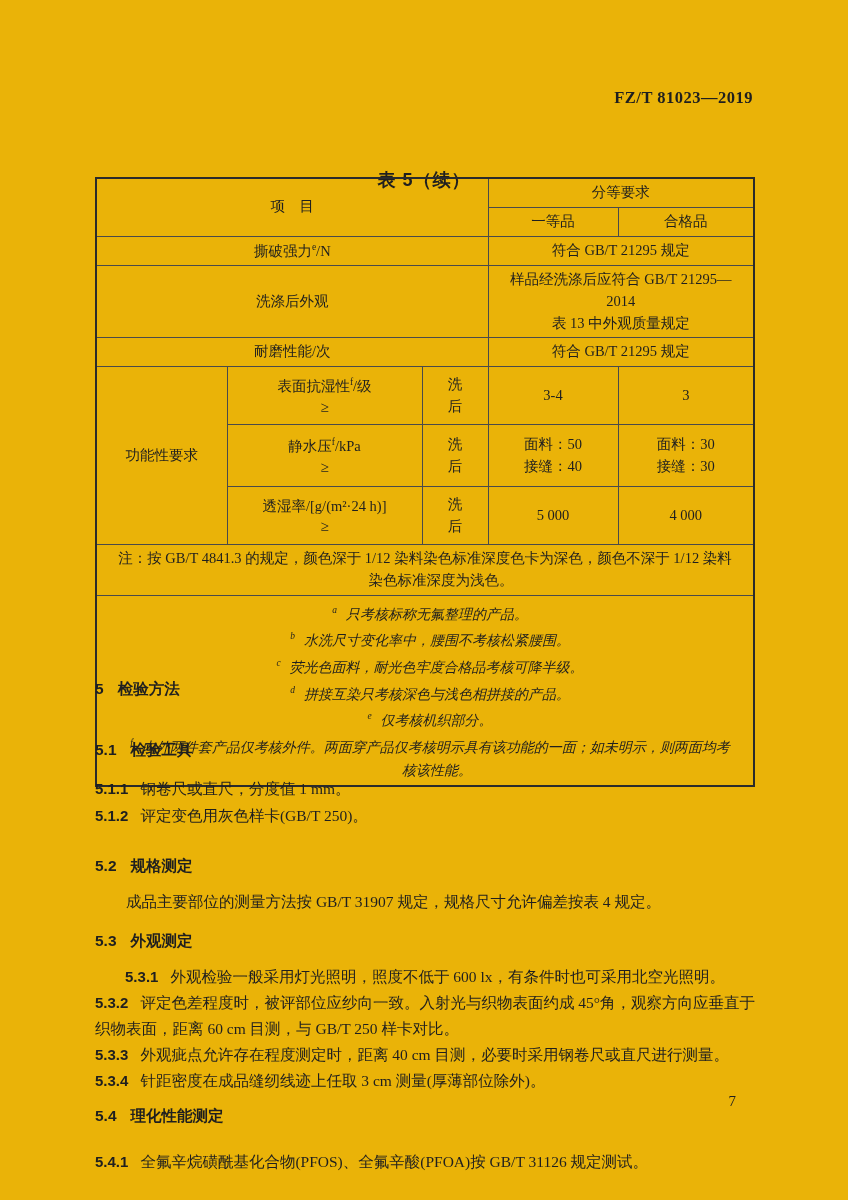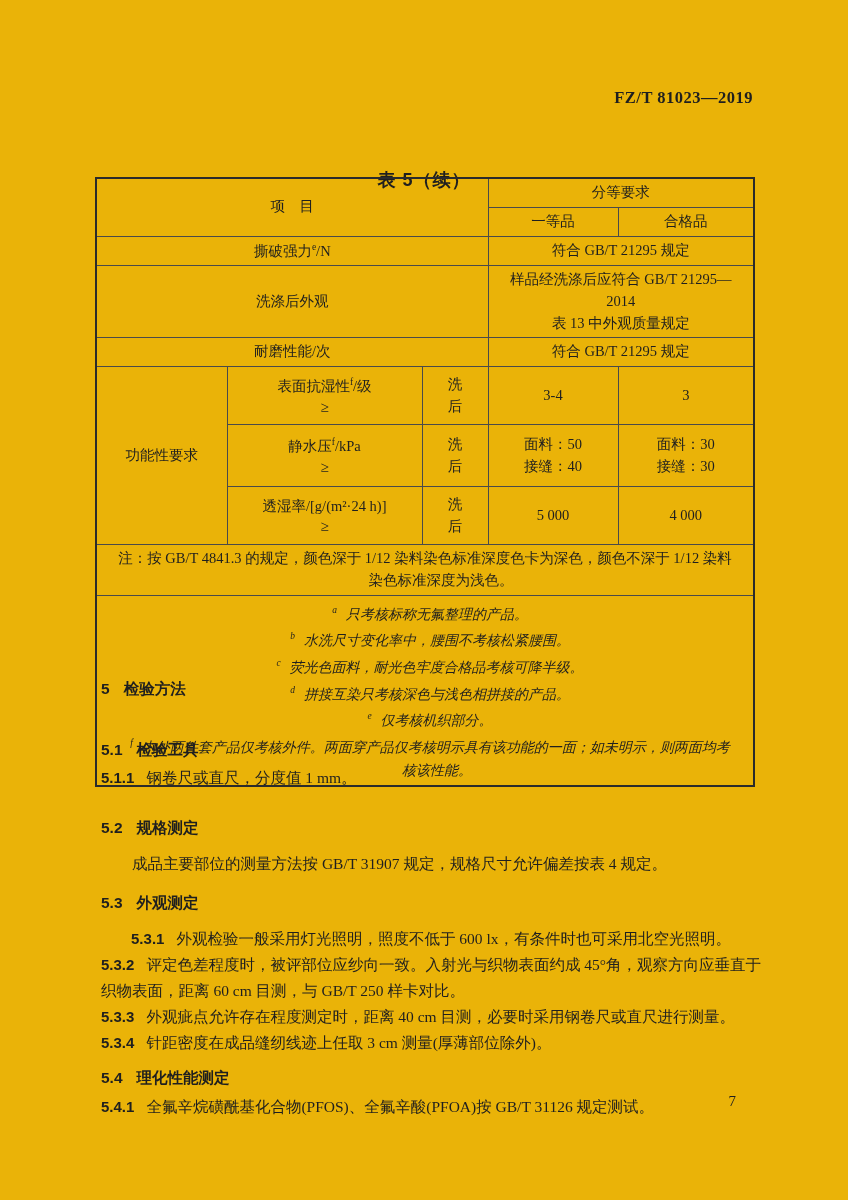--- a/index.html
+++ b/index.html
@@ -47,42 +47,42 @@
   .cell-name { line-height:1.5; }
   sup { font-size:9.5px; }
   td.note-cell {
     text-align:left; padding:8px 12px 8px 14px; font-size:14.5px; line-height:1.55;
   }
   .note-hangwrap { padding-left:2.2em; }
   .note-label { margin-left:-2.2em; }
   td.fn-cell { text-align:left; padding:8px 10px 10px 14px;font-style:italic; }
   .fn-line { font-size:14px; line-height:23px; padding-left:24px; text-indent:-14px; }
   .fn-line sup { margin-right:9px; font-size:9.5px; }
-  .sections { position:absolute; top:670px; left:101px; width:660px; font-size:15.5px; }
+  .sections { position:absolute; top:670px; left:95px; width:660px; font-size:15.5px; }
   .sec-h {
     font-family:"Liberation Sans", sans-serif;
     font-weight:bold; font-size:15.5px; line-height:22px;
   }
   .sec-h .num { margin-right:14px; }
   .clause { line-height:26px; }
   .clause .num {
     font-family:"Liberation Sans", sans-serif;
     font-weight:bold; font-size:15px; margin-right:12px;
   }
   .para-indent { line-height:26px; text-indent:2em; }
   .m-h5   { margin-top:8px; }
   .m-h51  { margin-top:39px; }
-  .m-c511 { margin-top:4px; }
+  .m-c511 { margin-top:15px; }
   .m-c512 { margin-top:1px; }
   .m-h52  { margin-top:26px; }
   .m-p52  { margin-top:12px; }
   .m-h53  { margin-top:15px; }
   .m-c531 { margin-top:12px;text-align:center; }
   .m-h54  { margin-top:11px; }
-  .m-c541 { margin-top:5px; }
+  .m-c541 { margin-top:22px; }
   .page-number {
     position:absolute; top:1093px; right:112px;
     font-size:15px;
   }
 </style>
 </head>
 <body>
 
 <div class="page">
 
@@ -179,20 +179,21 @@
           <div class="fn-line"><sup>f</sup><span>内外两件套产品仅考核外件。两面穿产品仅考核明示具有该功能的一面；如未明示，则两面均考核该性能。</span></div>
         </td>
       </tr>
     </tbody>
   </table>
 
   <div class="sections">
     <div class="sec-h m-h5"><span class="num">5</span><span>检验方法</span></div>
     <div class="sec-h m-h51"><span class="num">5.1</span><span>检验工具</span></div>
     <div class="clause m-c511"><span class="num">5.1.1</span><span>钢卷尺或直尺，分度值 1 mm。</span></div>
+    <div class="clause m-c512"><span class="num">5.1.2</span><span>评定变色用灰色样卡(GB/T 250)。</span></div>
     <div class="sec-h m-h52"><span class="num">5.2</span><span>规格测定</span></div>
     <div class="para-indent m-p52">成品主要部位的测量方法按 GB/T 31907 规定，规格尺寸允许偏差按表 4 规定。</div>
     <div class="sec-h m-h53"><span class="num">5.3</span><span>外观测定</span></div>
     <div class="clause m-c531"><span class="num">5.3.1</span><span>外观检验一般采用灯光照明，照度不低于 600 lx，有条件时也可采用北空光照明。</span></div>
     <div class="clause"><span class="num">5.3.2</span><span>评定色差程度时，被评部位应纱向一致。入射光与织物表面约成 45°角，观察方向应垂直于织物表面，距离 60 cm 目测，与 GB/T 250 样卡对比。</span></div>
     <div class="clause"><span class="num">5.3.3</span><span>外观疵点允许存在程度测定时，距离 40 cm 目测，必要时采用钢卷尺或直尺进行测量。</span></div>
     <div class="clause"><span class="num">5.3.4</span><span>针距密度在成品缝纫线迹上任取 3 cm 测量(厚薄部位除外)。</span></div>
     <div class="sec-h m-h54"><span class="num">5.4</span><span>理化性能测定</span></div>
     <div class="clause m-c541"><span class="num">5.4.1</span><span>全氟辛烷磺酰基化合物(PFOS)、全氟辛酸(PFOA)按 GB/T 31126 规定测试。</span></div>
   </div>

